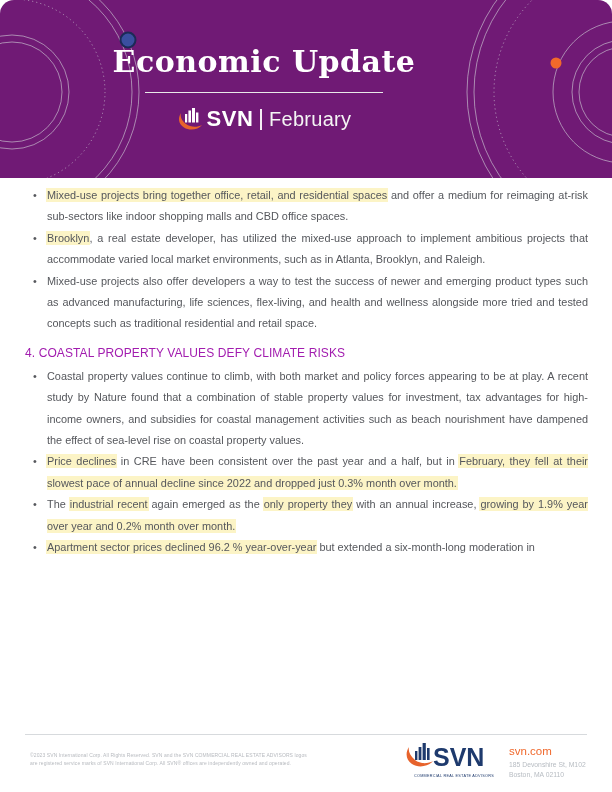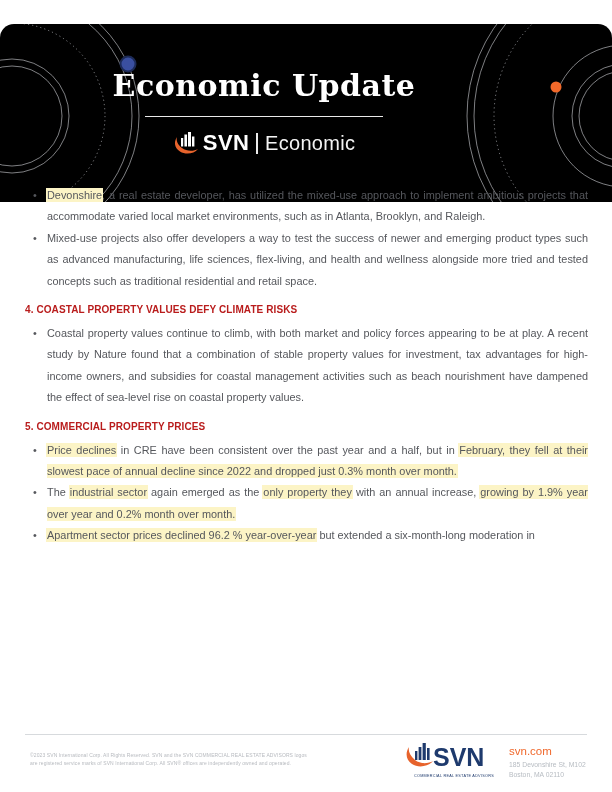--- a/index.html
+++ b/index.html
@@ -3,21 +3,21 @@
 <meta charset="utf-8">
 <style>
   html,body{margin:0;padding:0;}
   body{
     width:612px;height:792px;background:#ffffff;position:relative;overflow:hidden;
     font-family:"Liberation Sans",sans-serif;
   }
   
   .banner{
     position:absolute;top:0;left:0;width:612px;height:178px;
-    background:#000000;border-radius:14px 14px 0 0;overflow:hidden;margin-top:24px;
+    background:#701a75;border-radius:14px 14px 0 0;overflow:hidden;
   }
   .orbits{position:absolute;top:0;left:0;}
   .banner-content{
     position:absolute;top:0;left:0;width:528px;height:100%;text-align:center;
   }
   .banner-title{
     margin:0;padding-top:44px;color:#ffffff;
     font-family:"DejaVu Serif",serif;font-weight:700;font-size:30px;letter-spacing:.5px;
   }
   .banner-rule{width:238px;height:1px;background:#e9e9e9;margin:13px auto 0;}
@@ -30,21 +30,21 @@
   .brand-division{color:#f4f4f4;font-size:20px;font-weight:400;letter-spacing:.3px;line-height:1;}
   
   .content{
     position:absolute;top:185px;left:25px;width:563px;
     color:#55575c;font-size:10.9px;line-height:21.4px;
   }
   .para{text-align:justify;}
   .bullet{position:relative;padding-left:22px;text-align:justify;}
   .bullet::before{content:"\2022";position:absolute;left:8px;top:0;color:#55575c;}
   .section-heading{
-    color:#b91c1c;font-size:10px;font-weight:700;letter-spacing:.1px;
+    color:#a21caf;font-size:12px;font-weight:400;letter-spacing:.1px;
     margin:8px 0 3px 0;line-height:20px;
   }
   .hl{background:#fcf4c6;box-shadow:0 0 0 1px #fcf4c6;}
   
   .footer-rule{position:absolute;top:734px;left:25px;width:562px;height:1px;background:#d7dadd;}
   .legal{
     position:absolute;left:30px;top:752px;width:300px;
     color:#b7babf;font-size:5px;line-height:7.8px;letter-spacing:.1px;
   }
   .footer-logo{position:absolute;left:404px;top:740px;}
@@ -81,33 +81,33 @@
     <div class="brand-row">
       <svg class="brand-icon" width="27" height="24" viewBox="0 0 27 24">
         <path d="M4 6 C 0.5 11 1.5 17 7 20.5 C 12.5 24 21 23 25 18 C 20.5 20.5 13.5 20.5 9 17 C 4.5 13.5 3 9.5 4 6 Z" fill="#e7632c"></path>
         <rect x="8" y="7" width="2.2" height="8.5" fill="#ffffff"></rect>
         <rect x="11.4" y="3.5" width="2.6" height="12" fill="#ffffff"></rect>
         <rect x="15" y="1" width="3" height="14.5" fill="#ffffff"></rect>
         <rect x="19" y="5.5" width="2.4" height="10" fill="#ffffff"></rect>
       </svg>
       <span class="brand-name">SVN</span>
       <span class="brand-bar"></span>
-      <span class="brand-division">Economic</span>
+      <span class="brand-division">February</span>
     </div>
   </div>
 </div>
 
 <div class="content">
-    <div class="bullet"><span class="hl">Devonshire</span><span>, a real estate developer, has utilized the mixed-use approach to implement ambitious projects that accommodate varied local market environments, such as in Atlanta, Brooklyn, and Raleigh.</span></div>
+    <div class="bullet"><span class="hl">Mixed-use projects bring together office, retail, and residential spaces</span><span> and offer a medium for reimaging at-risk sub-sectors like indoor shopping malls and CBD office spaces.</span></div>
+    <div class="bullet"><span class="hl">Brooklyn</span><span>, a real estate developer, has utilized the mixed-use approach to implement ambitious projects that accommodate varied local market environments, such as in Atlanta, Brooklyn, and Raleigh.</span></div>
     <div class="bullet"><span>Mixed-use projects also offer developers a way to test the success of newer and emerging product types such as advanced manufacturing, life sciences, flex-living, and health and wellness alongside more tried and tested concepts such as traditional residential and retail space.</span></div>
     <h2 class="section-heading">4. COASTAL PROPERTY VALUES DEFY CLIMATE RISKS</h2>
     <div class="bullet"><span>Coastal property values continue to climb, with both market and policy forces appearing to be at play. A recent study by Nature found that a combination of stable property values for investment, tax advantages for high-income owners, and subsidies for coastal management activities such as beach nourishment have dampened the effect of sea-level rise on coastal property values.</span></div>
-    <h2 class="section-heading">5. COMMERCIAL PROPERTY PRICES</h2>
     <div class="bullet"><span class="hl">Price declines</span><span> in CRE have been consistent over the past year and a half, but in </span><span class="hl">February, they fell at their slowest pace of annual decline since 2022 and dropped just 0.3% month over month.</span></div>
-    <div class="bullet"><span>The </span><span class="hl">industrial sector</span><span> again emerged as the </span><span class="hl">only property they</span><span> with an annual increase, </span><span class="hl">growing by 1.9% year over year and 0.2% month over month.</span></div>
+    <div class="bullet"><span>The </span><span class="hl">industrial recent</span><span> again emerged as the </span><span class="hl">only property they</span><span> with an annual increase, </span><span class="hl">growing by 1.9% year over year and 0.2% month over month.</span></div>
     <div class="bullet"><span class="hl">Apartment sector prices declined 96.2 % year-over-year</span><span> but extended a six-month-long moderation in</span></div>
   </div>
 
 <div class="footer-rule"></div>
 
 <div class="legal">
   <div>©2023 SVN International Corp. All Rights Reserved. SVN and the SVN COMMERCIAL REAL ESTATE ADVISORS logos</div>
   <div>are registered service marks of SVN International Corp. All SVN® offices are independently owned and operated.</div>
 </div>
 

